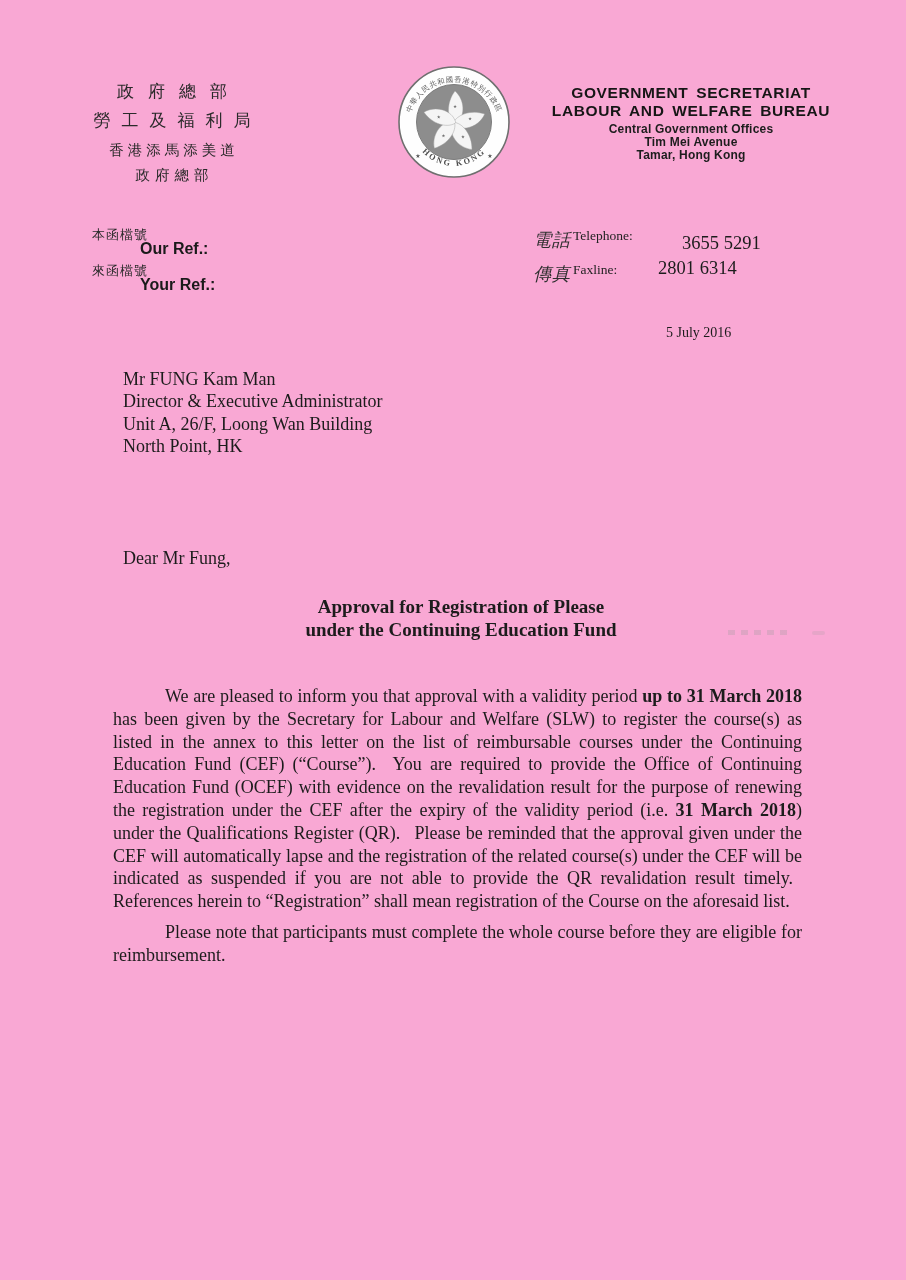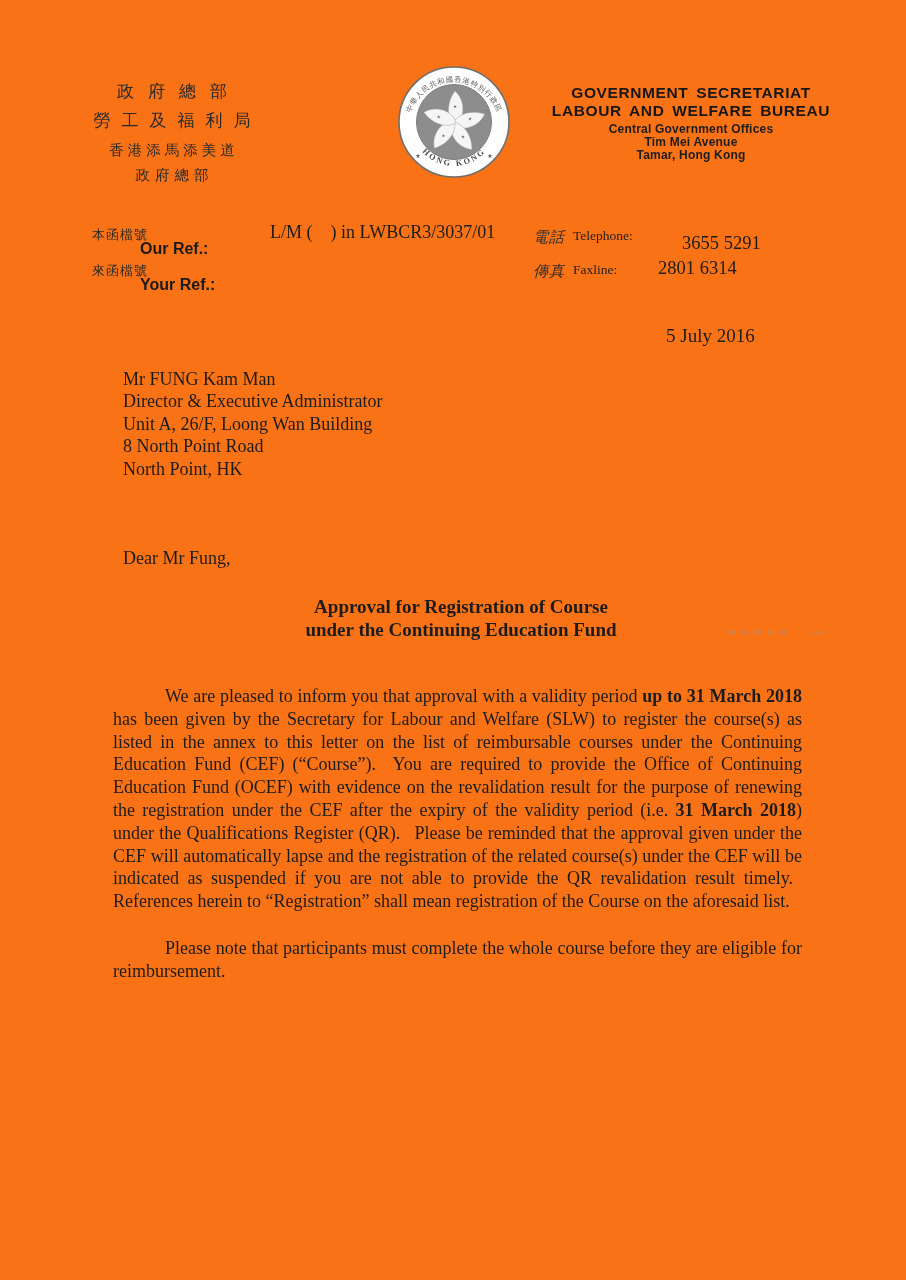--- a/index.html
+++ b/index.html
@@ -1,18 +1,18 @@
 <!DOCTYPE html>
 <html><head>
 <meta charset="utf-8">
 <style>
   html,body { margin:0; padding:0; background:#e8e8e8; }
   .page {
     position:relative; width:906px; height:1280px; margin:0 auto;
-    background:#f97316; overflow:hidden; color:#1c1c1c;
+    background:#f9a8d4; overflow:hidden; color:#1c1c1c;
     font-family:"Liberation Serif", serif;
   }
   
   .cn-header { position:absolute; left:52px; top:80px; width:240px; text-align:center;
                font-family:"Liberation Serif", serif; color:#2a2a2a; }
   .cn1 { font-size:17px; letter-spacing:14px; padding-left:14px; margin-bottom:6px; }
   .cn2 { font-size:17px; letter-spacing:11px; padding-left:11px; margin-bottom:9px; }
   .cn3 { font-size:14.5px; letter-spacing:4px;  padding-left:4px;  margin-bottom:6px; }
   .cn4 { font-size:14.5px; letter-spacing:5px;  padding-left:5px; }
   
@@ -26,33 +26,33 @@
   .en-header { position:absolute; left:545px; top:84px; width:292px; text-align:center;
                font-family:"Liberation Sans", sans-serif; font-weight:bold; color:#161616; }
   .en-b   { font-size:15.5px; letter-spacing:0.6px; word-spacing:3px; line-height:18px; }
   .en-sub { margin-top:3px; font-size:12px; line-height:12.5px; letter-spacing:0.2px; color:#1d1d1d; }
   .en-sub div { margin-bottom:0.5px; }
   
   .abs { position:absolute; white-space:pre; }
   .reflab-cn { font-size:13px; letter-spacing:1px; color:#2a2a2a; font-family:"Liberation Serif", serif; }
   .reflab-en { font-size:16px; font-family:"Liberation Sans", sans-serif; font-weight:bold; color:#1a1a1a;margin-top:13px; }
   .refval    { font-size:18px; font-family:"Liberation Serif", serif; }
-  .tellab-cn { font-size:15px; font-style:italic; letter-spacing:1px; font-family:"Liberation Serif", serif; color:#2f2f2f; }
+  .tellab-cn { font-size:18px; font-style:italic; letter-spacing:1px; font-family:"Liberation Serif", serif; color:#2f2f2f; }
   .tellab-en { font-size:13.5px; font-family:"Liberation Serif", serif; color:#222; }
   .telval    { font-size:18.5px; font-family:"Liberation Serif", serif; }
   
-  .date       { position:absolute; left:666px; top:325px; font-size:19px; }
+  .date       { position:absolute; left:666px; top:325px; font-size:14px; }
   .recipient  { position:absolute; left:123px; top:368px; font-size:18px; line-height:22.4px; }
   .salutation { position:absolute; left:123px; top:548px; font-size:18px; }
   .subject    { position:absolute; left:115px; top:595px; width:692px; text-align:center;
                 font-weight:bold; font-size:19px; line-height:23px; }
   .bodytext   { position:absolute; left:113px; top:685px; width:689px;
                 font-size:18px; line-height:22.8px; text-align:justify; }
   .bodytext p { margin:0; text-indent:52px; }
-  .bodytext p + p { margin-top:24px; }
+  .bodytext p + p { margin-top:8px; }
   .b { font-weight:bold;margin-top:18px; }
   
   .smudge1 { position:absolute; left:728px; top:630px; width:62px; height:5px; opacity:0.28;
              background:repeating-linear-gradient(90deg,#9a9a9a 0 7px,transparent 7px 13px); }
   .smudge2 { position:absolute; left:812px; top:631px; width:13px; height:4px; opacity:0.2;
              background:#9a9a9a; border-radius:2px; }
 </style>
 </head>
 <body>
 
@@ -109,45 +109,43 @@
     <div class="en-b">LABOUR AND WELFARE BUREAU</div>
     <div class="en-sub">
       <div>Central Government Offices</div>
       <div>Tim Mei Avenue</div>
       <div>Tamar, Hong Kong</div>
     </div>
   </div>
 
   <span class="abs reflab-cn" style="left:92px; top:226px;">本函檔號</span>
   <span class="abs reflab-en" style="left:140px; top:227px;">Our Ref.:</span>
-  <span class="abs refval" style="left:270px; top:222px;">L/M (  ) in LWBCR3/3037/01</span>
   <span class="abs reflab-cn" style="left:92px; top:262px;">來函檔號</span>
   <span class="abs reflab-en" style="left:140px; top:263px;">Your Ref.:</span>
 
   <span class="abs tellab-cn" style="left:533px; top:228px;">電話</span>
   <span class="abs tellab-en" style="left:573px; top:228px;">Telephone:</span>
   <span class="abs telval" style="left:658px; top:233px;margin-left:24px;">3655 5291</span>
   <span class="abs tellab-cn" style="left:533px; top:262px;">傳真</span>
   <span class="abs tellab-en" style="left:573px; top:262px;">Faxline:</span>
   <span class="abs telval" style="left:658px; top:258px;">2801 6314</span>
 
   <div class="date">5 July 2016</div>
 
   <div class="recipient">
     <div>Mr FUNG Kam Man</div>
     <div>Director &amp; Executive Administrator</div>
     <div>Unit A, 26/F, Loong Wan Building</div>
-    <div>8 North Point Road</div>
     <div>North Point, HK</div>
   </div>
 
   <div class="salutation">Dear Mr Fung,</div>
 
   <div class="subject">
-    <div>Approval for Registration of Course</div>
+    <div>Approval for Registration of Please</div>
     <div>under the Continuing Education Fund</div>
   </div>
 
   <div class="bodytext">
     <p><span>We are pleased to inform you that approval with a validity period </span><span class="b">up to 31 March 2018</span><span> has been given by the Secretary for Labour and Welfare (SLW) to register the course(s) as listed in the annex to this letter on the list of reimbursable courses under the Continuing Education Fund (CEF) (“Course”).  You are required to provide the Office of Continuing Education Fund (OCEF) with evidence on the revalidation result for the purpose of renewing the registration under the CEF after the expiry of the validity period (i.e. </span><span class="b">31 March 2018</span><span>) under the Qualifications Register (QR).  Please be reminded that the approval given under the CEF will automatically lapse and the registration of the related course(s) under the CEF will be indicated as suspended if you are not able to provide the QR revalidation result timely.  References herein to “Registration” shall mean registration of the Course on the aforesaid list.</span></p>
     <p><span>Please note that participants must complete the whole course before they are eligible for reimbursement.</span></p>
   </div>
 
   <div class="smudge1"></div>
   <div class="smudge2"></div>

